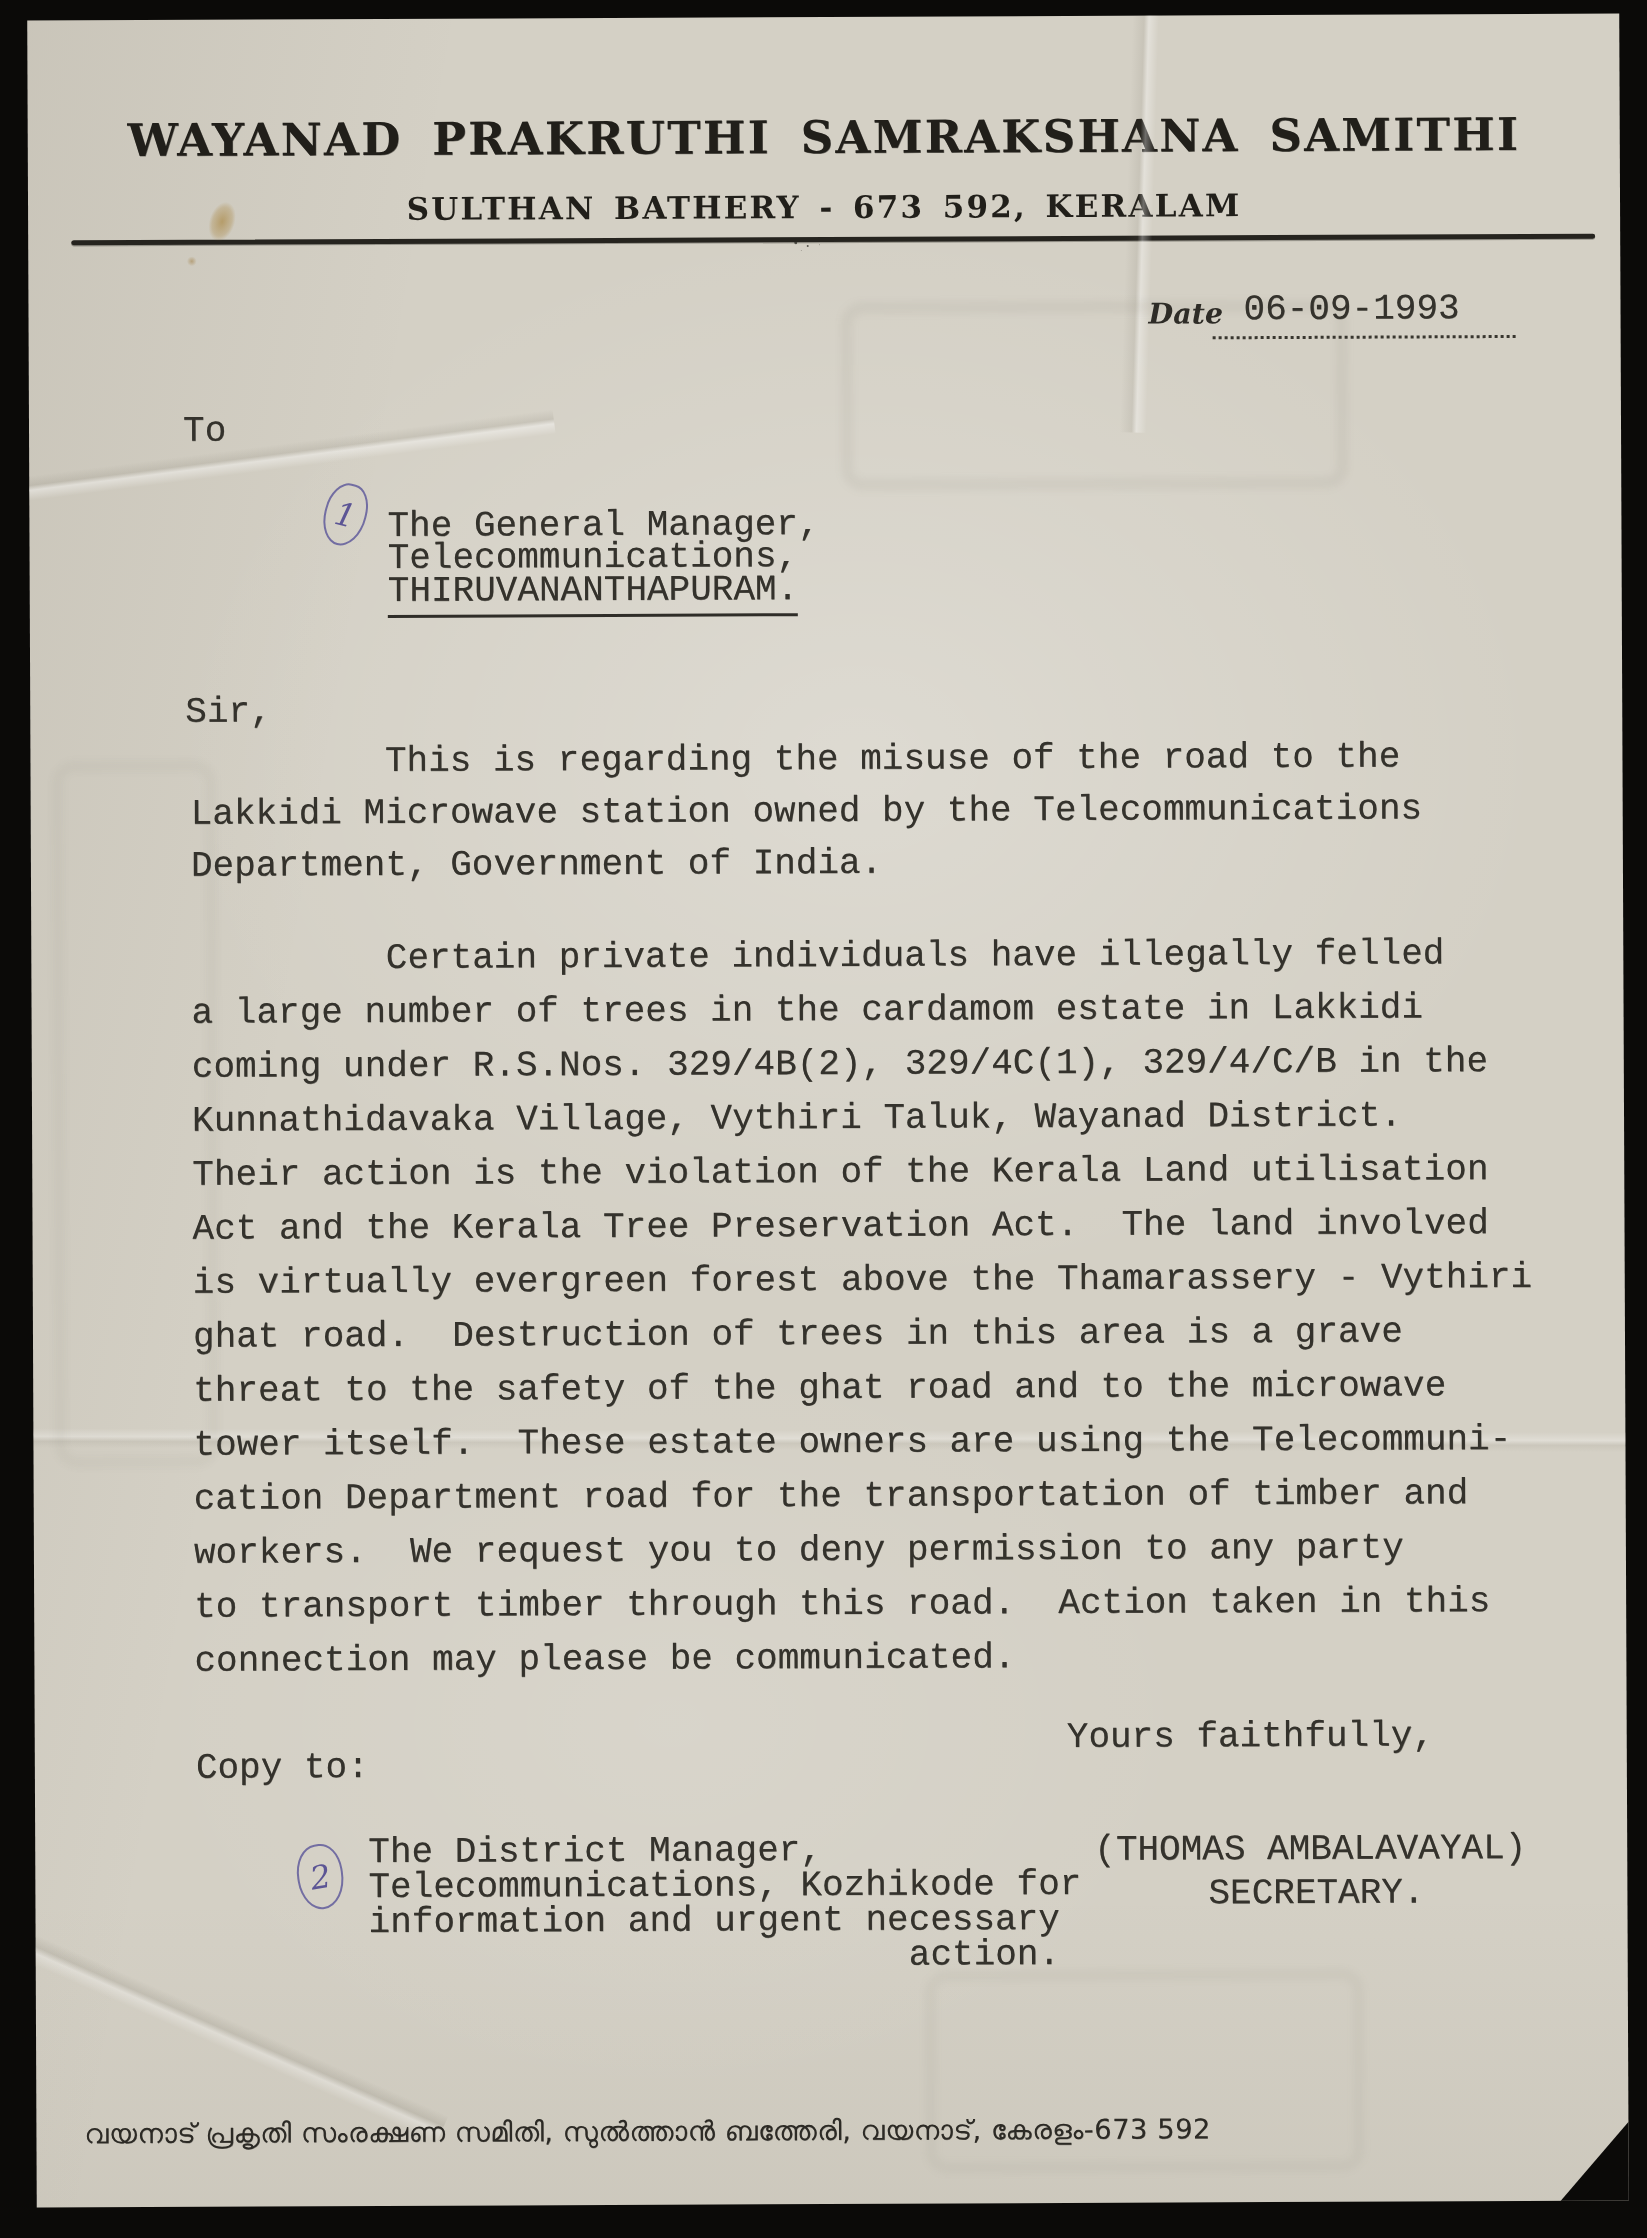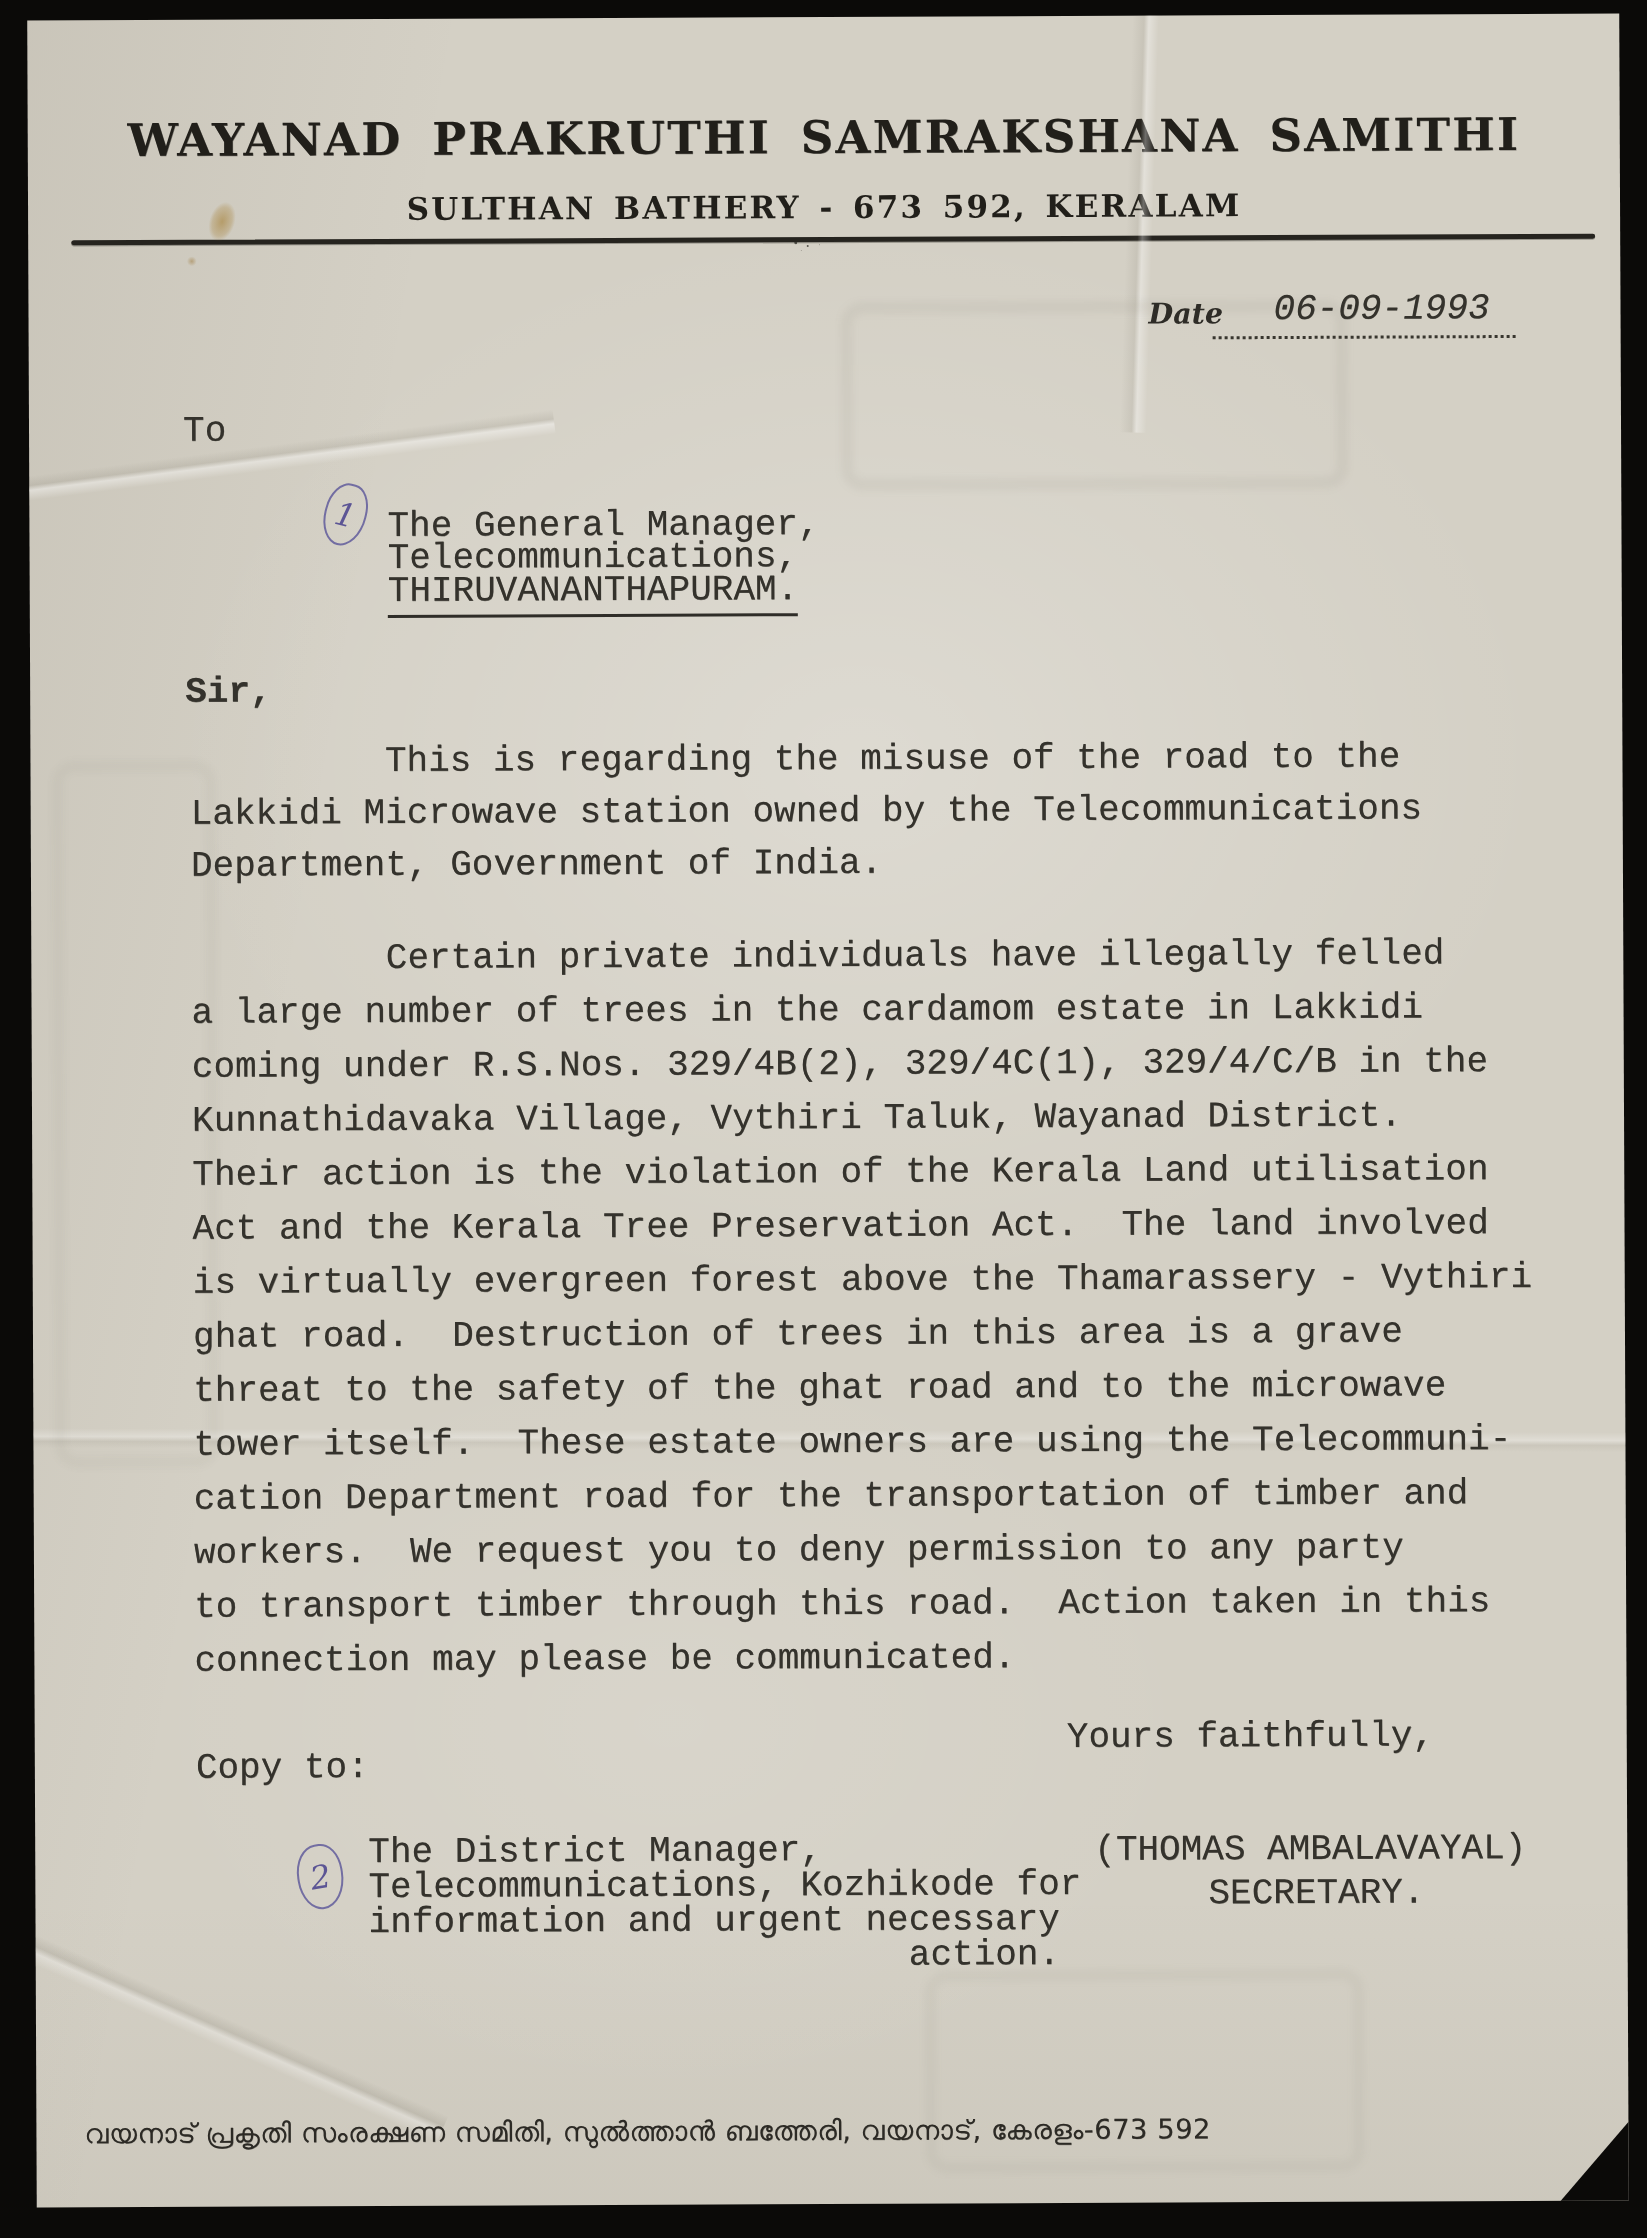--- a/index.html
+++ b/index.html
@@ -49,21 +49,21 @@
   .ink-smudge{
     position:absolute;left:766px;top:224px;width:3.3px;height:3.3px;border-radius:50%;
     background:#3a3832;
     box-shadow:12px 3.3px 0 -0.5px #3a3832, 24px 2.2px 0 -1.1px #3a3832, 5.5px 7.7px 0 -1.1px #3a3832;
     opacity:0.8;
   }
   .date-label{
     top:281px;left:1120px;
     font-size:28.5px;font-style:italic;font-weight:bold;color:#2e2c27;
   }
-  .date-value{top:274px;left:1245px;font-style:italic;}
+  .date-value{top:274px;left:1215px;}
   .date-underline{
     position:absolute;top:317px;left:1184px;width:303px;height:4.4px;
     border-bottom:3.8px dotted #38362f;
   }
   .hand-mark{
     position:absolute;
     border:2.7px solid rgba(82,76,150,0.75);
     border-radius:50% 45% 55% 50%;
     color:rgba(70,64,140,0.85);
     font-family:"DejaVu Serif","Liberation Serif",serif;
@@ -152,21 +152,21 @@
   <div class="date-underline"></div>
 
   <div class="typed" style="left:154px;top:391px;">To</div>
   <div class="hand-mark mark-1">1</div>
   <div class="typed" style="left:358px;top:487px;">The General Manager,</div>
   <div class="typed" style="left:358px;top:519px;">Telecommunications,</div>
   <div class="typed" style="left:358px;top:552px;">
     <span class="city-underline">THIRUVANANTHAPURAM.</span>
   </div>
 
-  <div class="typed" style="left:155px;top:652px;font-weight:bold;">Sir,</div>
+  <div class="typed" style="left:155px;top:672px;">Sir,</div>
 
   <div class="typed pre" style="left:160px;top:717px;line-height:52px;">         This is regarding the misuse of the road to the
 Lakkidi Microwave station owned by the Telecommunications
 Department, Government of India.</div>
   <div class="typed pre" style="left:160px;top:913px;line-height:54px;">         Certain private individuals have illegally felled
 a large number of trees in the cardamom estate in Lakkidi
 coming under R.S.Nos. 329/4B(2), 329/4C(1), 329/4/C/B in the
 Kunnathidavaka Village, Vythiri Taluk, Wayanad District.
 Their action is the violation of the Kerala Land utilisation
 Act and the Kerala Tree Preservation Act.  The land involved

